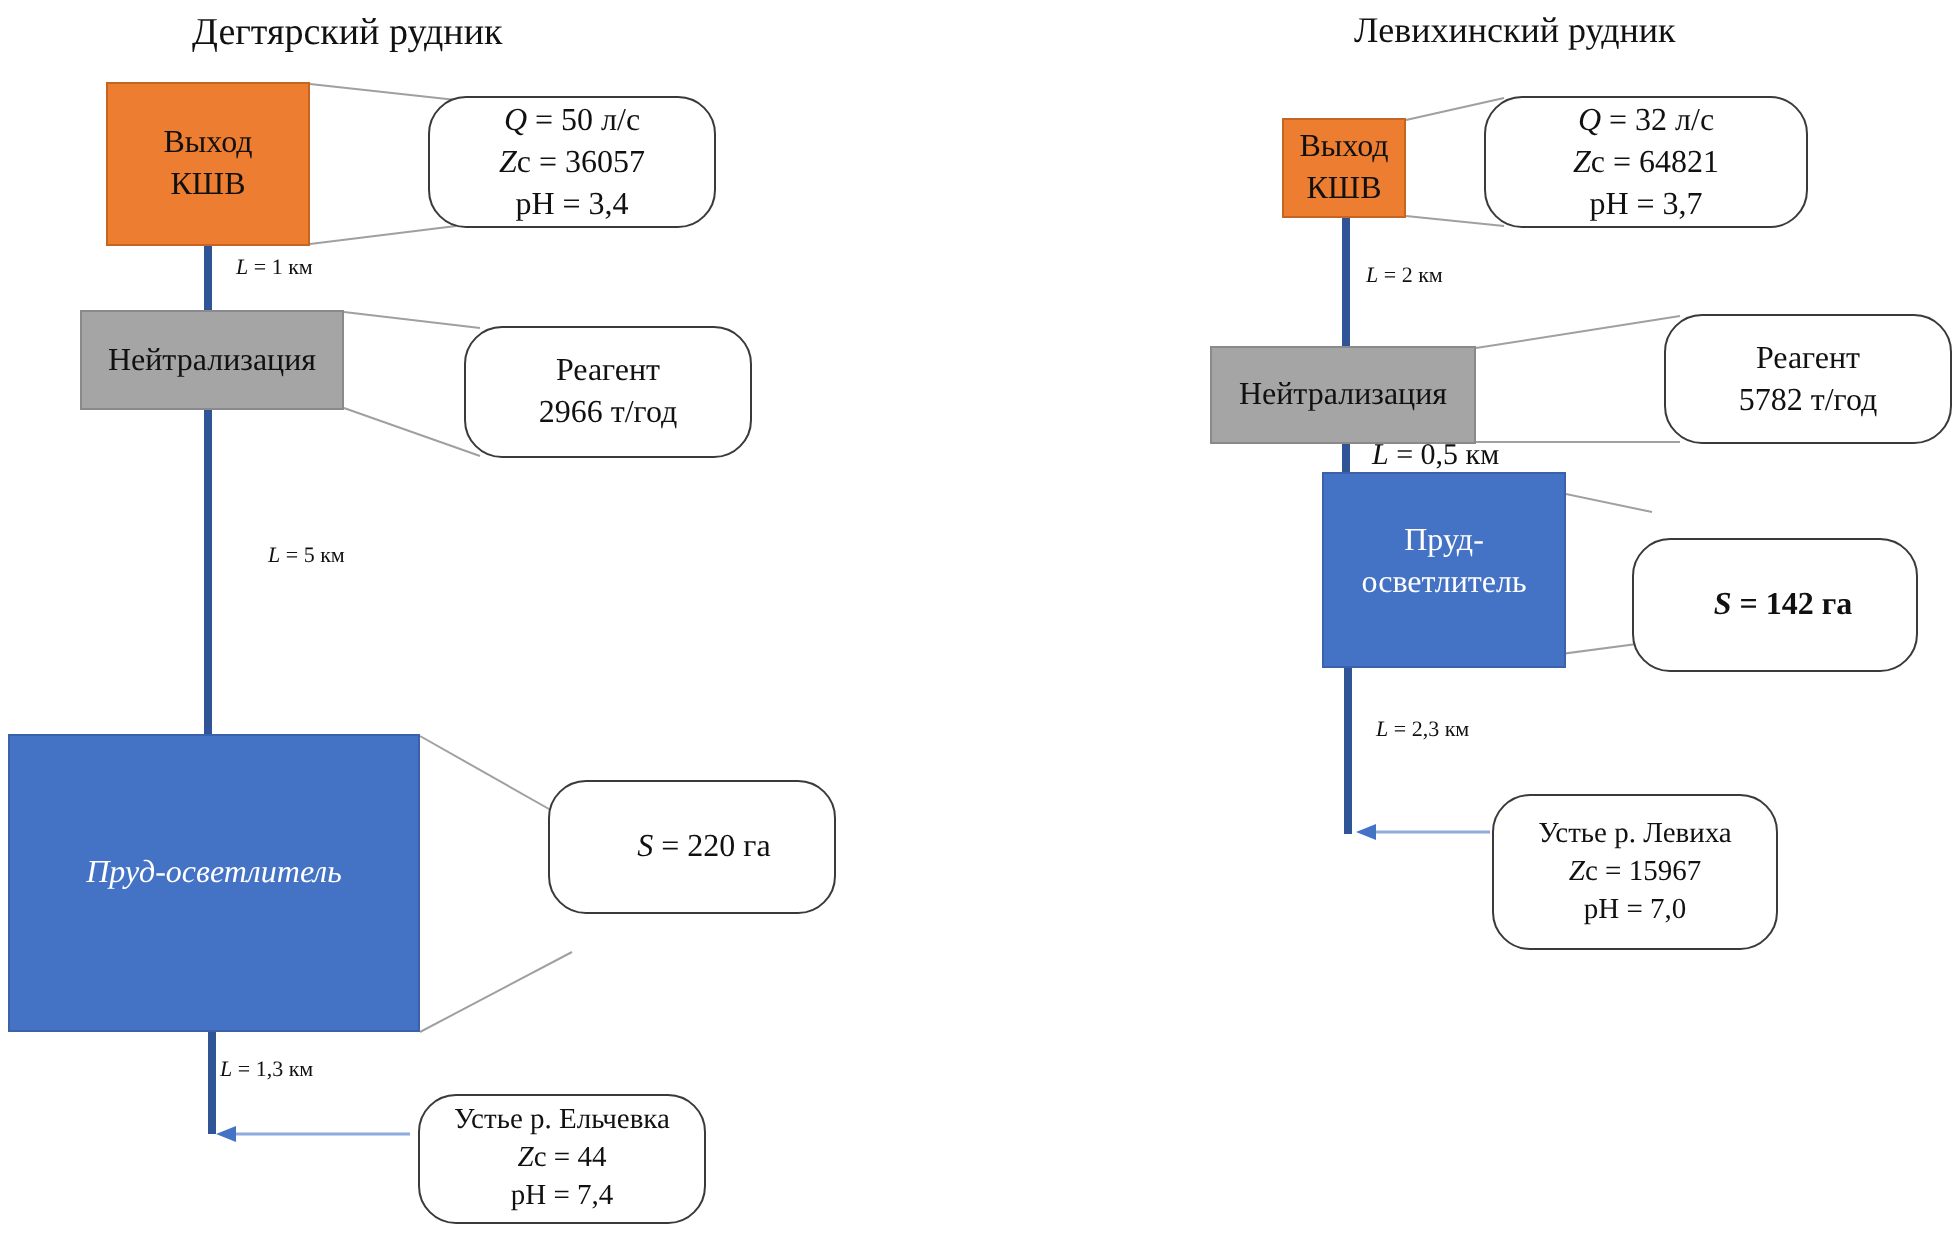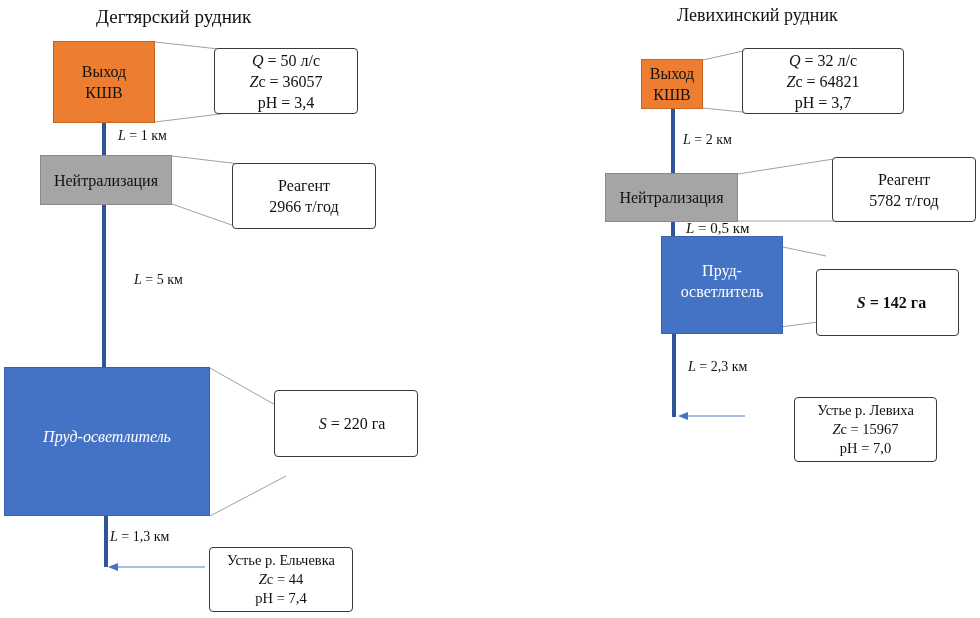--- a/index.html
+++ b/index.html
@@ -5,25 +5,25 @@
   html, body { margin:0; padding:0; background:#ffffff; }
   body { width:980px; height:618px; position:relative; overflow:hidden;
          font-family:"Liberation Serif","DejaVu Serif",serif; color:#111; }
   .abs { position:absolute; }
   .title { font-size:19px; white-space:nowrap; }
   .box { position:absolute; display:flex; align-items:center; justify-content:center;
          text-align:center; font-size:16px; line-height:21px; box-sizing:border-box; }
   .orange { background:#ed7d31; border:1px solid #c56520; }
   .gray { background:#a5a5a5; border:1px solid #8a8a8a;text-align:center; }
   .blue { background:#4472c4; border:1px solid #3a62ab; color:#ffffff; }
-  .callout { position:absolute; background:#fff; border:1.5px solid #3a3a3a; border-radius:4px;
+  .callout { position:absolute; background:#fff; border:1.5px solid #3a3a3a; border-radius:19px;
              box-sizing:border-box; display:flex; flex-direction:column; align-items:center;
              justify-content:center; text-align:center; font-size:16px; line-height:21px; }
   .callout.small { font-size:14.5px; line-height:19px; }
-  .lbl { position:absolute; font-size:14px; white-space:nowrap; background:transparent; }
+  .lbl { position:absolute; font-size:11px; white-space:nowrap; background:transparent; }
   svg.lines { position:absolute; left:0; top:0; }
   i { font-style:italic; }
 </style>
 </head>
 <body>
 
 <svg class="lines" width="980" height="618">
 
   <line x1="104" y1="123" x2="104" y2="155" stroke="#2f5597" stroke-width="4"></line>
   <line x1="104" y1="205" x2="104" y2="367" stroke="#2f5597" stroke-width="4"></line>
@@ -126,17 +126,17 @@
   <span style="margin-top:-8px;">Пруд-</span>
   <span>осветлитель</span>
 </div>
 
 <div class="callout" style="left:816px; top:269px; width:143px; height:67px;font-weight:bold;">
   <div style="padding-left:8px;"><i>S</i><span> = 142 га</span></div>
 </div>
 
 <div class="lbl" style="left:688px; top:359px;"><i>L</i><span> = 2,3 км</span></div>
 
-<div class="callout small" style="left:746px; top:397px; width:143px; height:65px;margin-left:48px;">
+<div class="callout small" style="left:746px; top:397px; width:143px; height:78px;">
   <div>Устье р. Левиха</div>
   <div><i>Z</i><span>c = 15967</span></div>
   <div>pH = 7,0</div>
 </div>
 
 </body></html>

